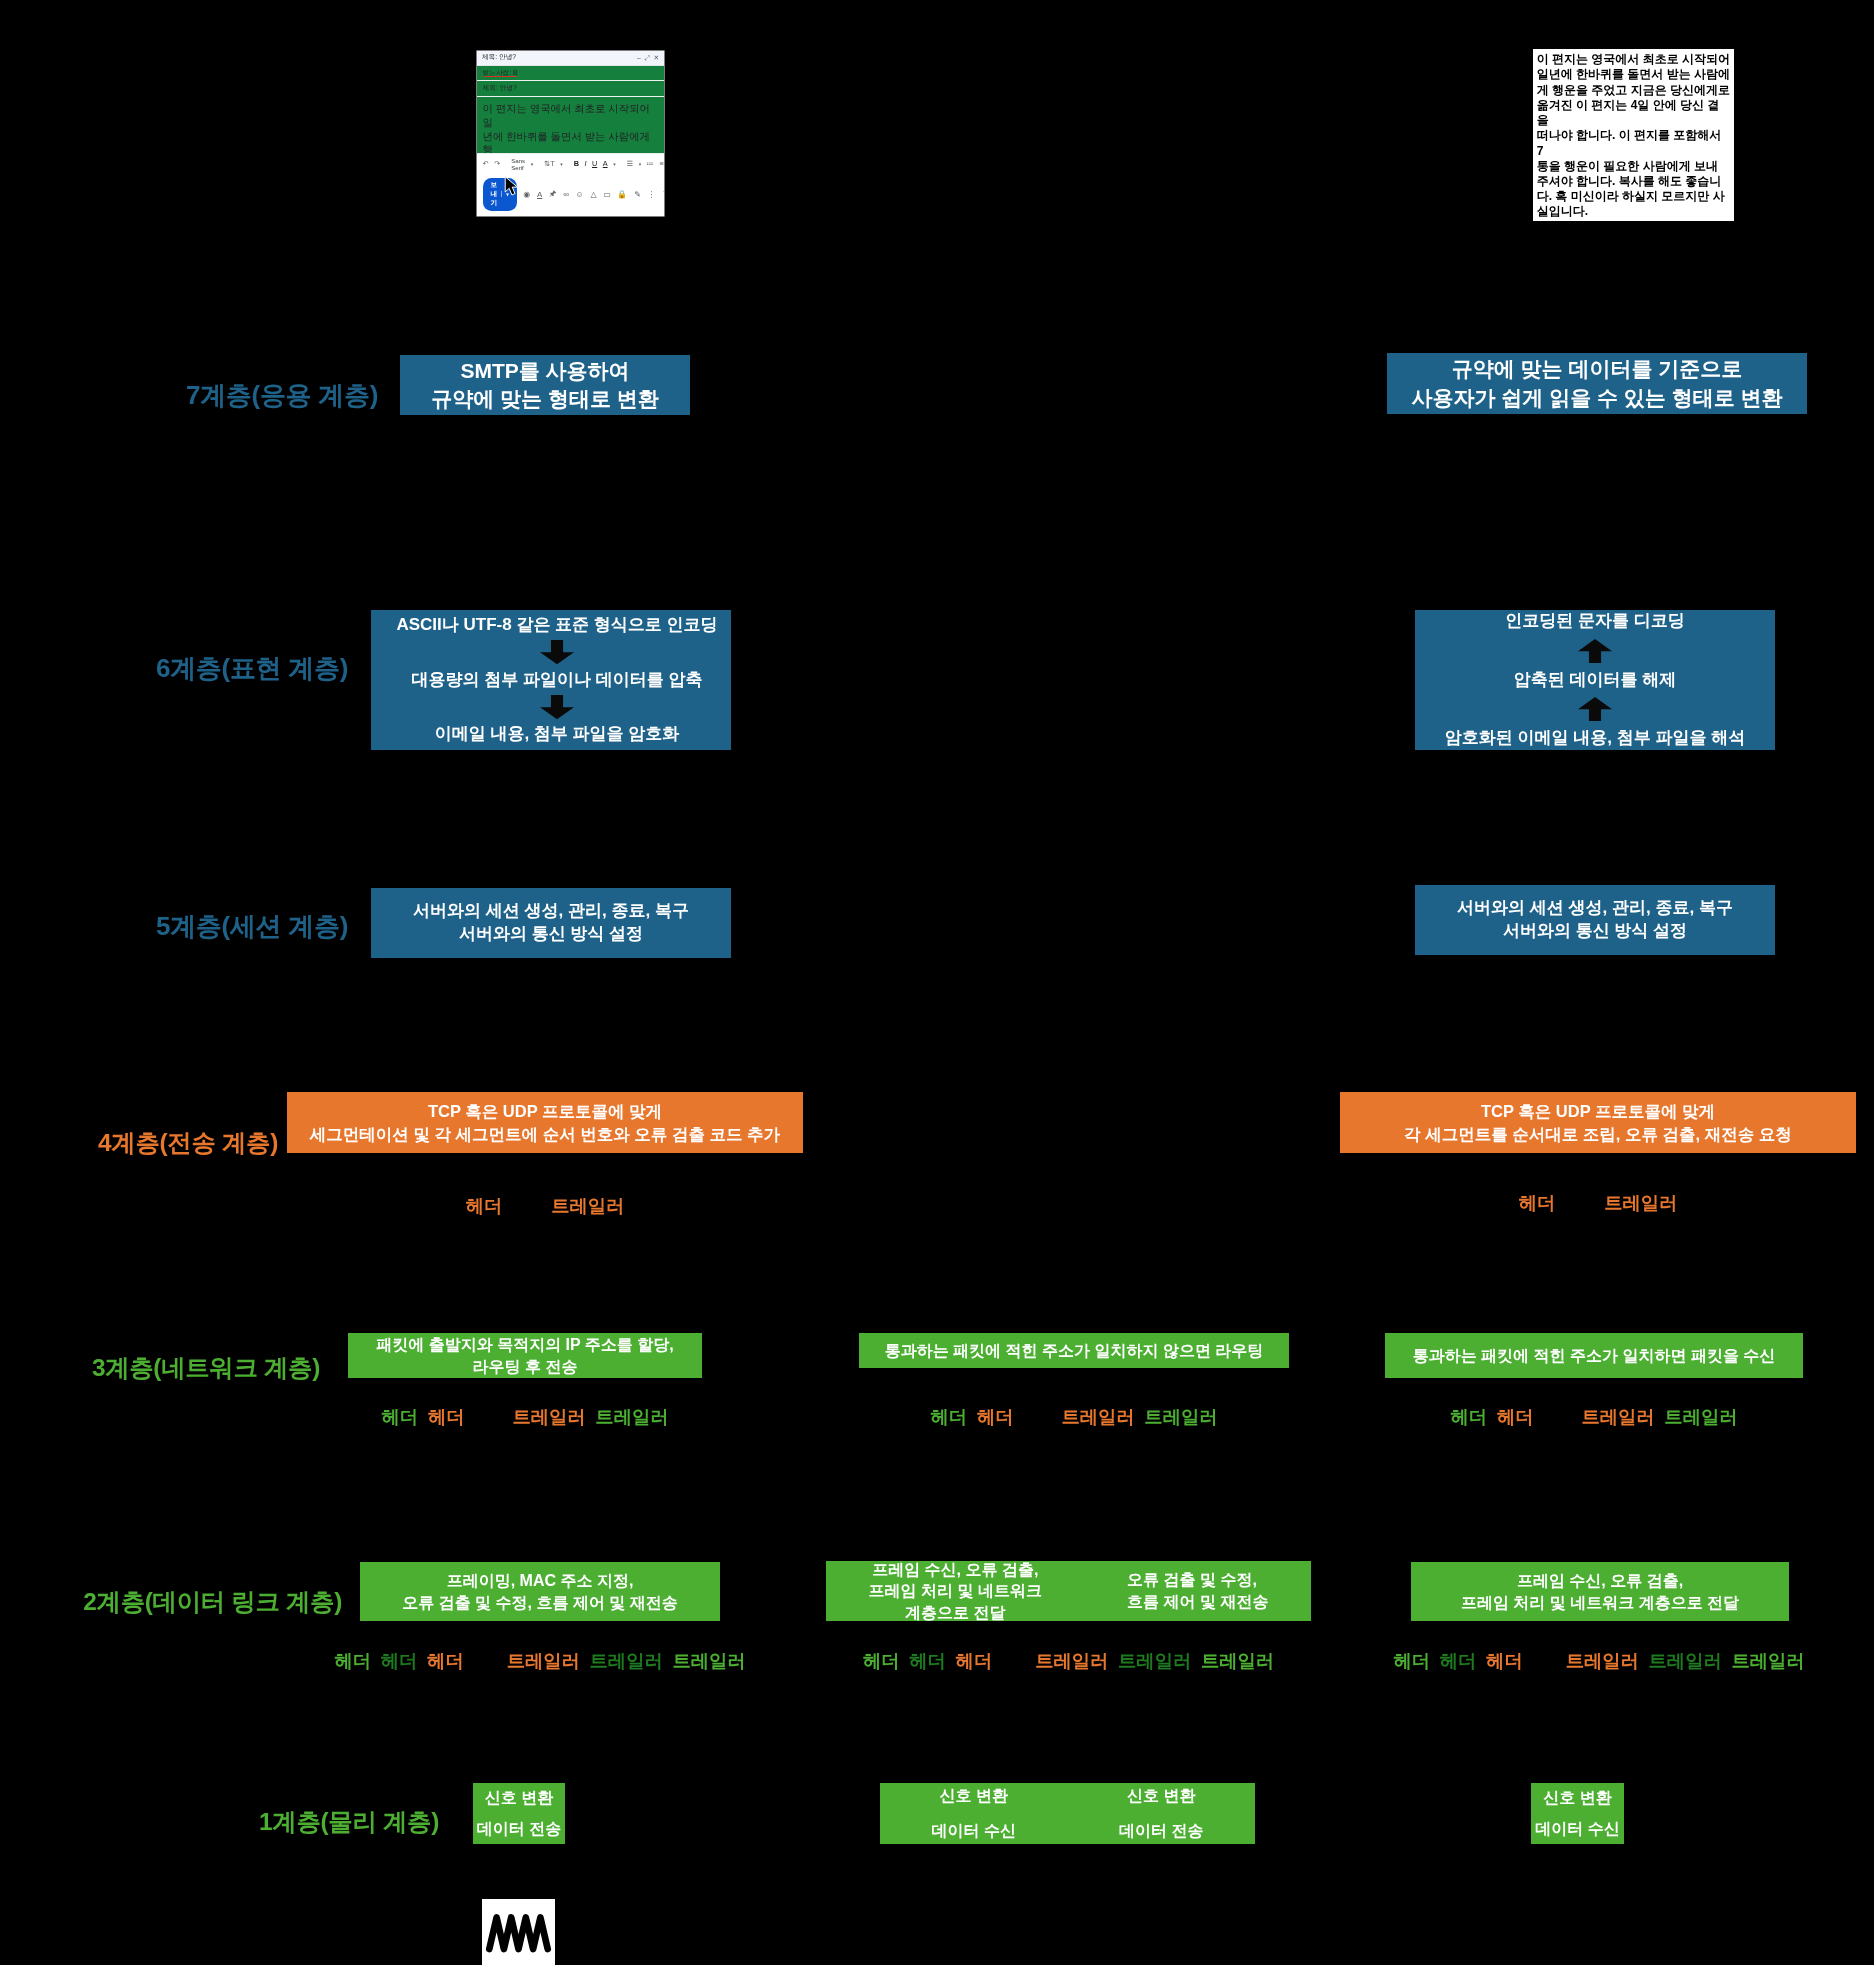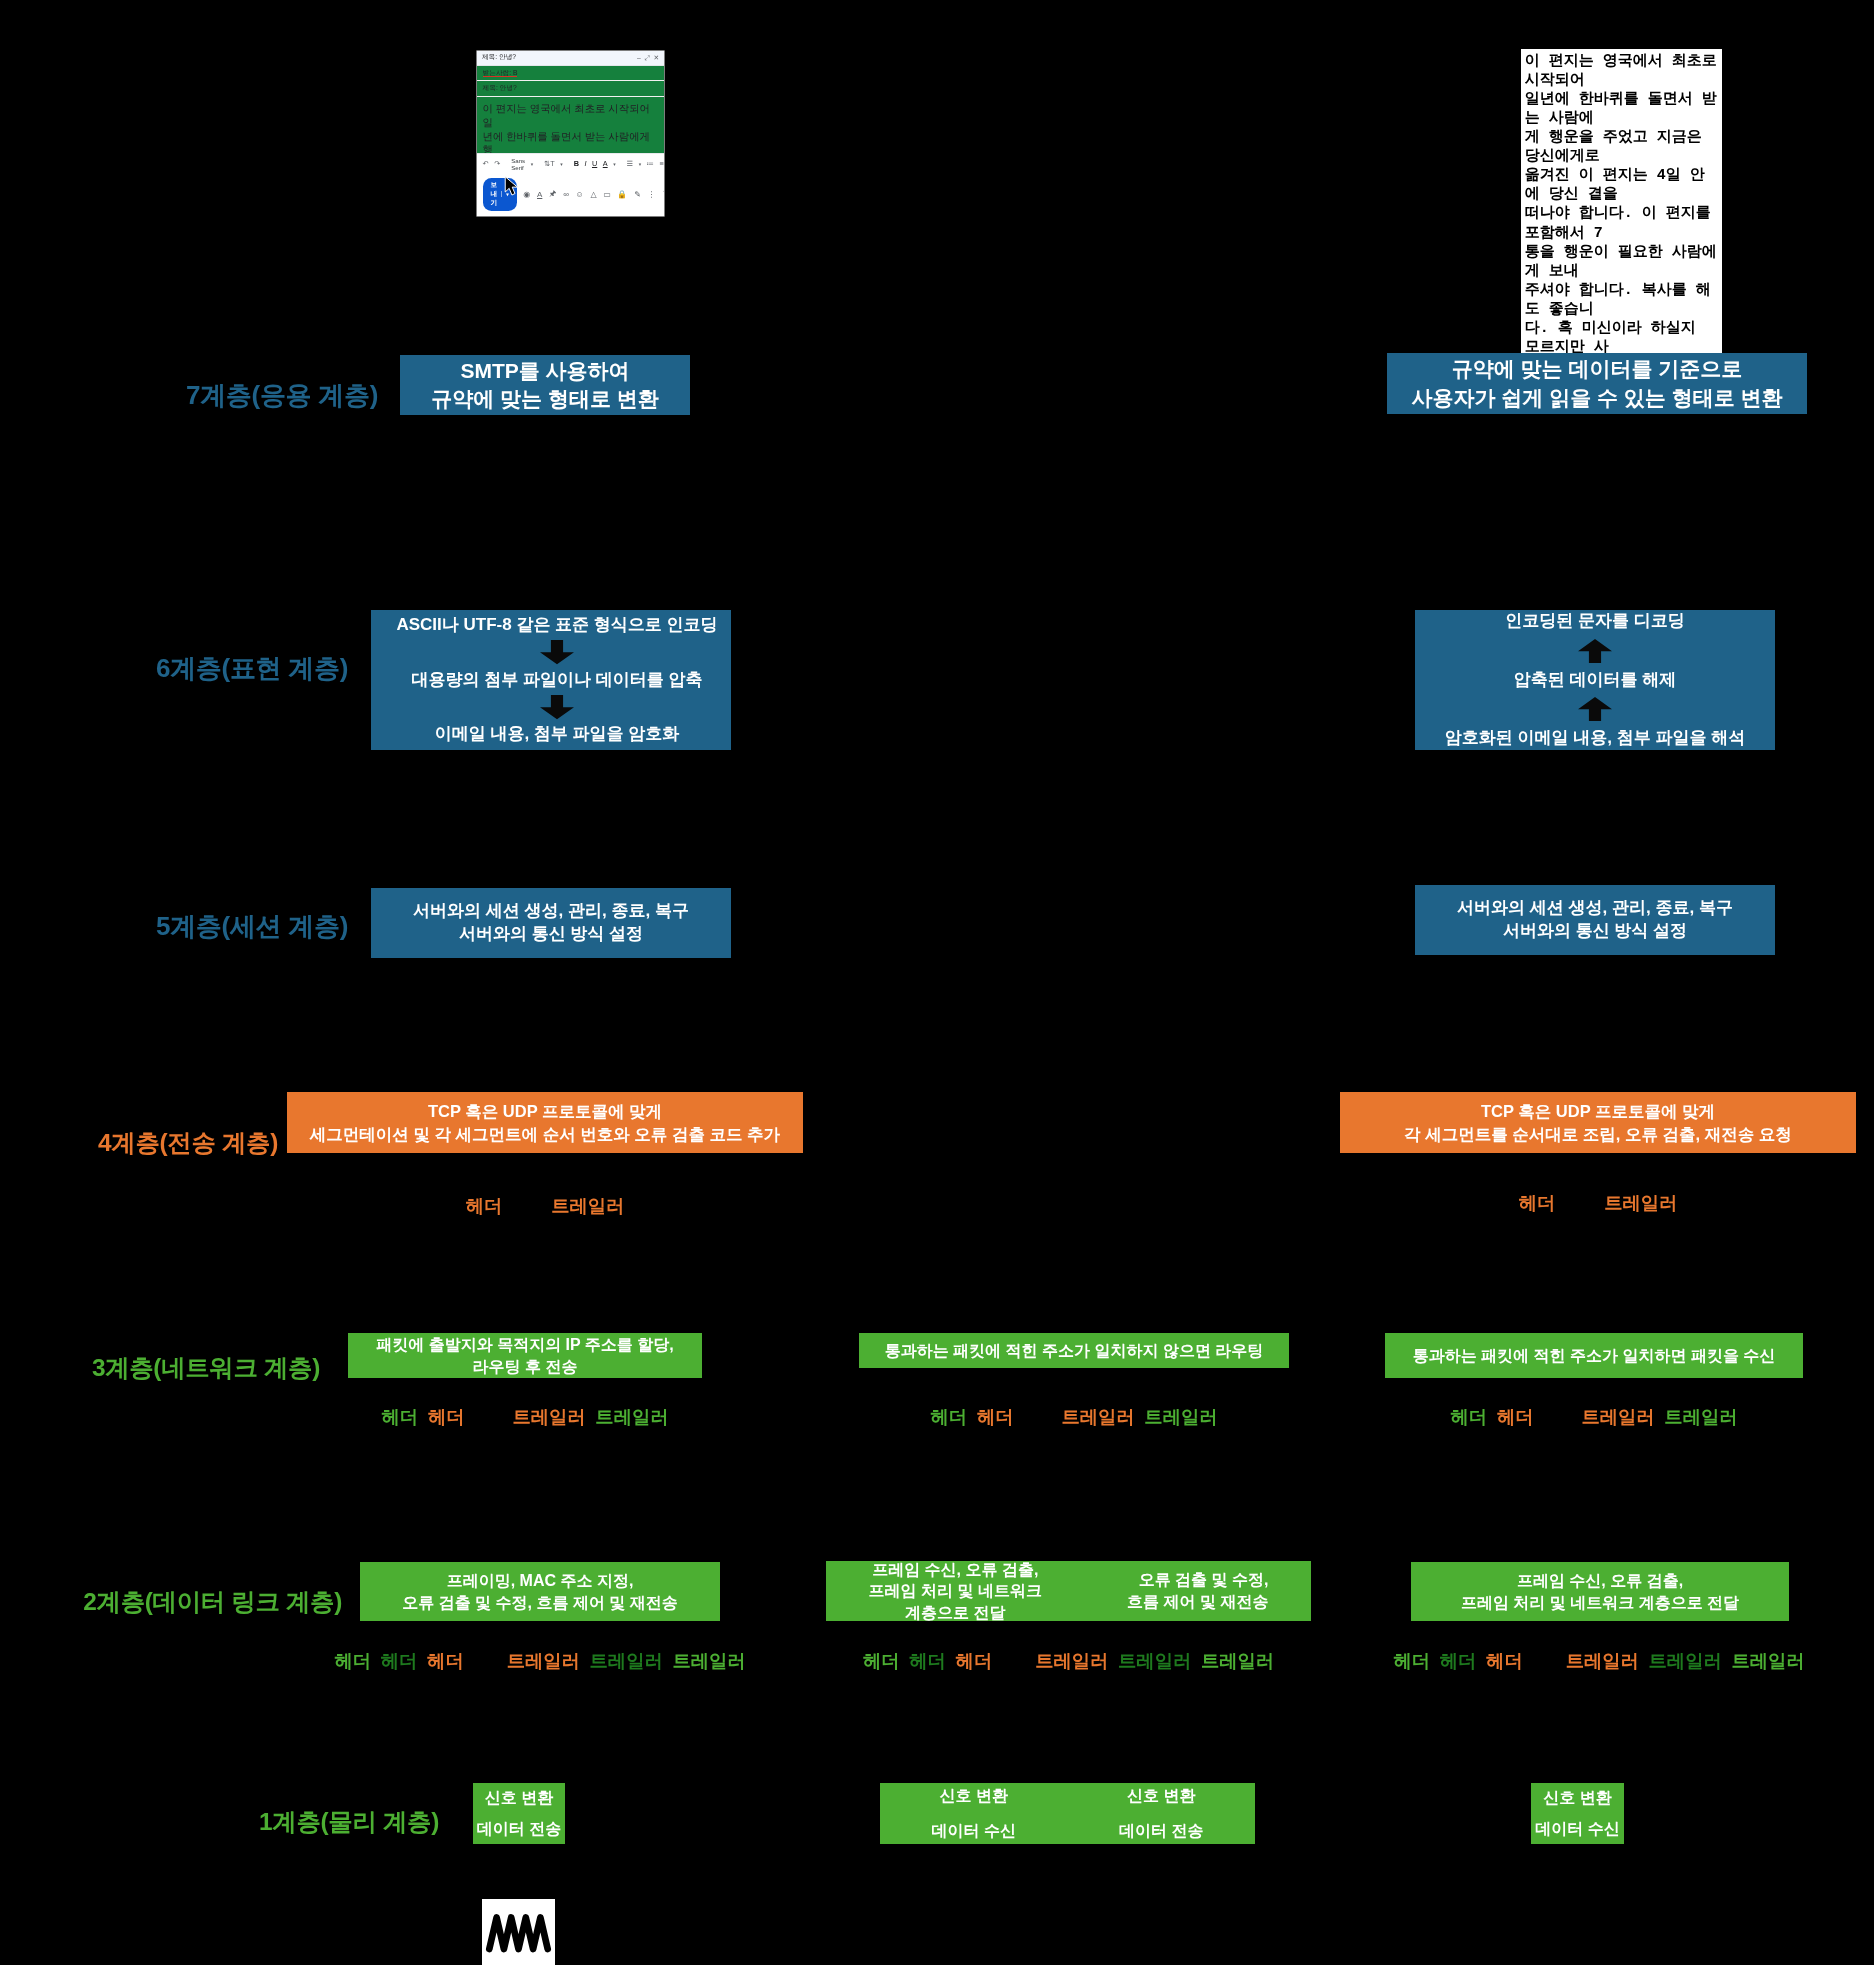--- a/index.html
+++ b/index.html
@@ -97,24 +97,25 @@
     font-size:6.7px; font-weight:bold; padding: 3.1px 8px 3.1px 8px;
     display:flex; align-items:center; gap:3.7px;
   }
   .mw-send .caret { border-left:0.6px solid rgba(255,255,255,.5); padding-left:4.3px; font-size:4.9px;}
   .mw-icn { font-size:8px; color:#5f6368; }
   .mw-cursor { position:absolute; left:27px; top:2.4px; }
 
   
   .letter {
     position:absolute; background:#ffffff; color:#000;
-    font-family:Liberation Mono, monospace;
-    font-size: 15px; line-height: 1.27; font-weight:600;
+    font-family:Liberation Sans, sans-serif;
+    font-size: 12px; line-height: 1.27; font-weight:600;
     padding: 3.1px 3.7px 1.2px 3.7px; overflow:hidden;
     border-bottom: 2.4px solid #000;
+    margin-left: 12px;
   }
 
   
   .wave-tile { position:absolute; background:#ffffff; }
 </style>
 </head>
 <body>
 
 <div id="stage">
 
@@ -337,21 +338,21 @@
       <span class="tok c-green-light">트레일러</span>
     </span>
   </div>
 
   <div class="box box-green" style="left:826px; top:1561px; width:485px; height:60px; font-size:16px; flex-direction:row; justify-content:space-around; align-items:center;">
     <span style="display:flex;flex-direction:column;align-items:center;">
       <span class="line">프레임 수신, 오류 검출,</span>
       <span class="line">프레임 처리 및 네트워크</span>
       <span class="line">계층으로 전달</span>
     </span>
-    <span style="display:flex;flex-direction:column;align-items:flex-end;">
+    <span style="display:flex;flex-direction:column;align-items:flex-start;">
       <span class="line">오류 검출 및 수정,</span>
       <span class="line">흐름 제어 및 재전송</span>
     </span>
   </div>
   <div class="ht-row" style="left:826px; top:1648px; width:485px; font-size:18.3px; justify-content:center; gap:43px;">
     <span class="grp">
       <span class="tok c-green-light">헤더</span>
       <span class="tok c-green-dark">헤더</span>
       <span class="tok c-orange">헤더</span>
     </span>

